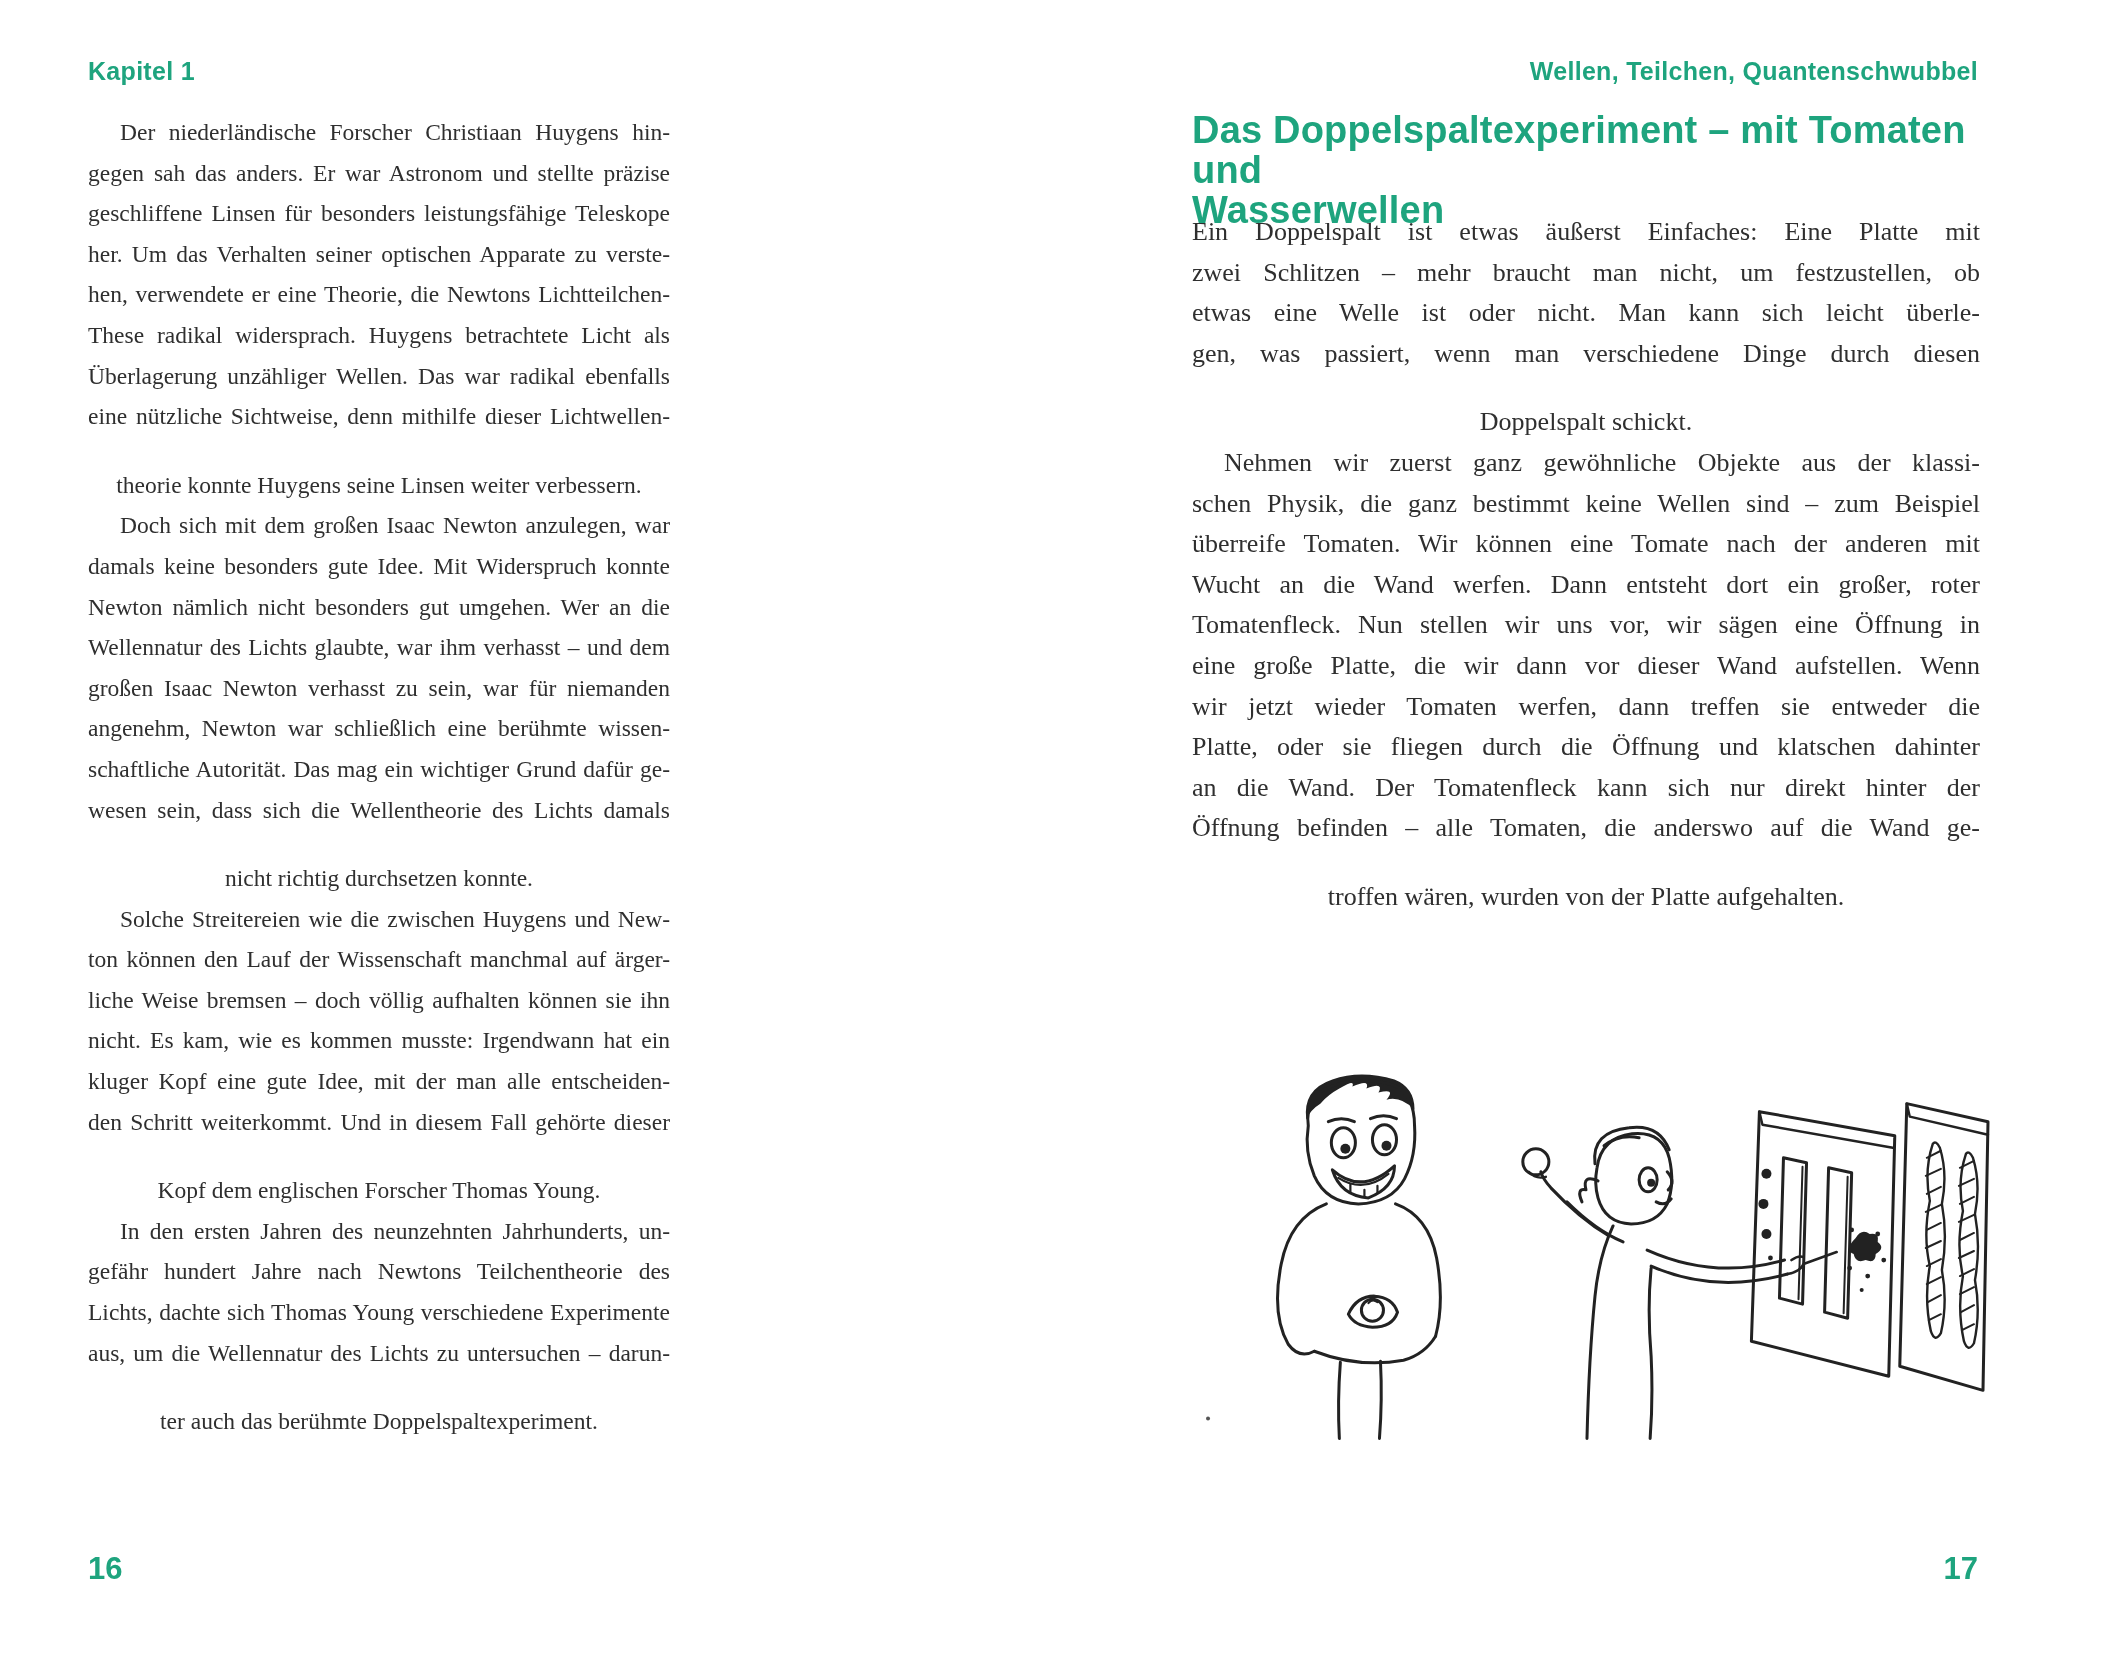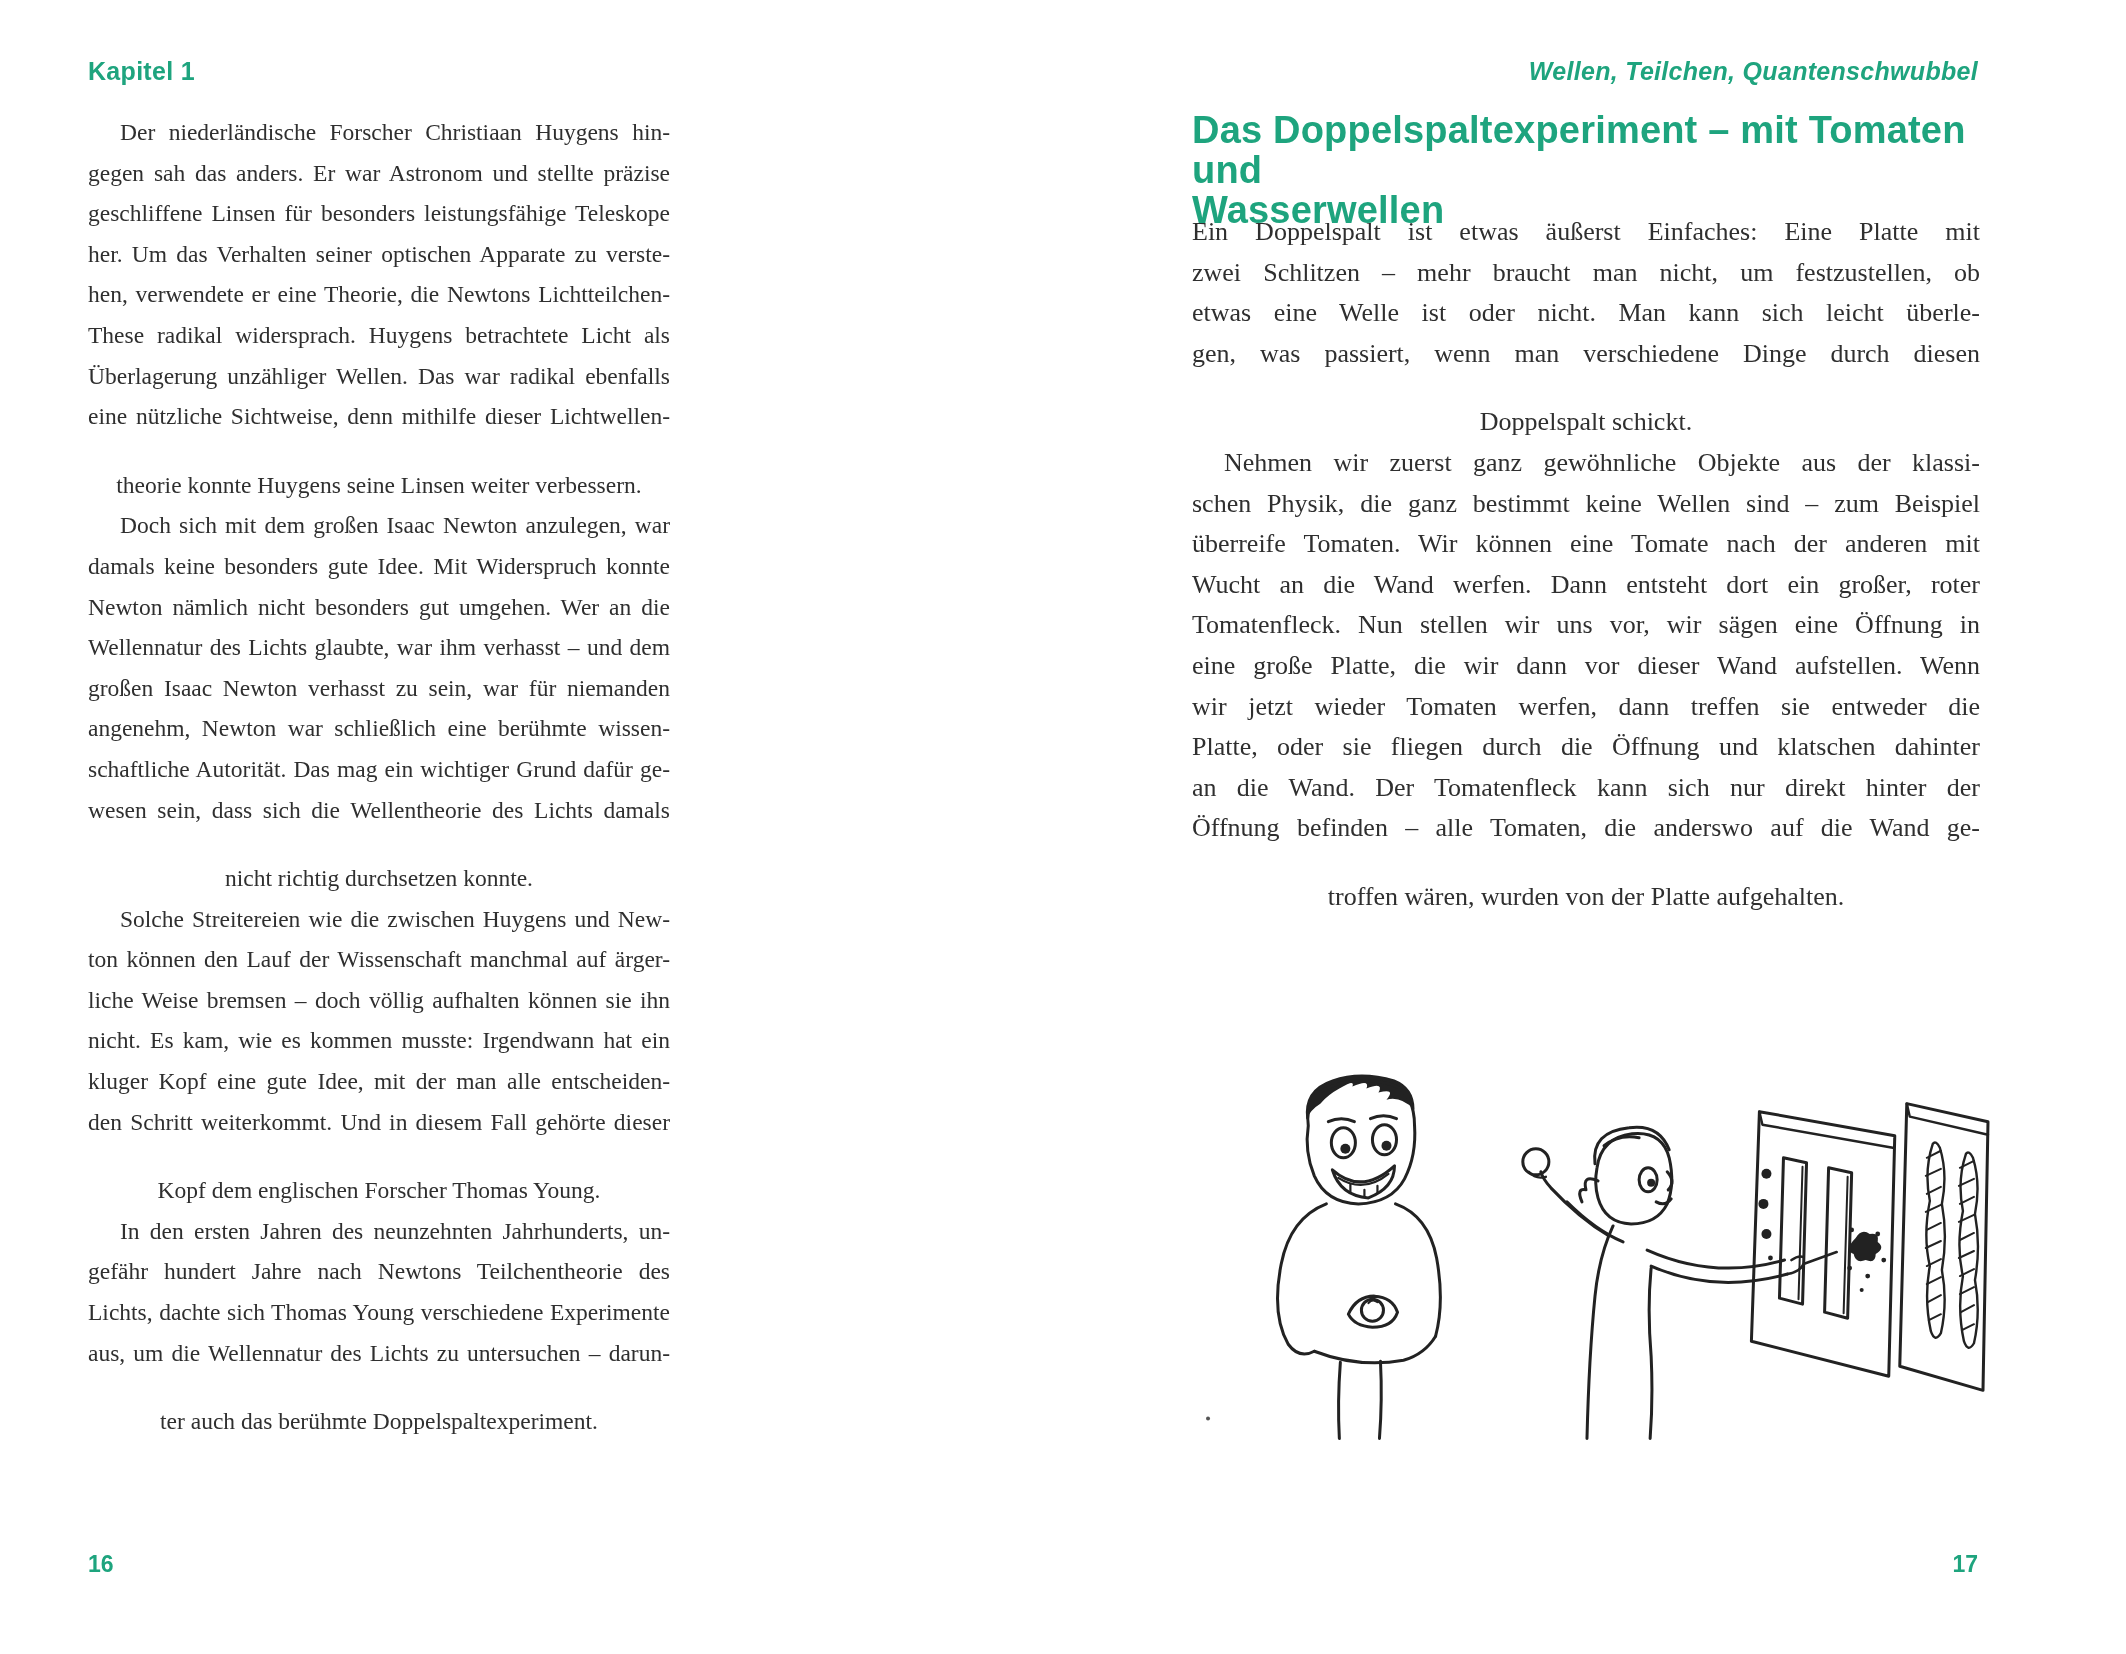--- a/index.html
+++ b/index.html
@@ -6,40 +6,40 @@
   html,body { margin:0; padding:0; background:#e8e8e8; }
   .spread {
     position:relative; width:2126px; height:1654px; background:var(--paper);
     font-family:"Liberation Serif", serif; color:var(--text); overflow:hidden;
   }
   .running-head {
     position:absolute; top:57px; font-family:"Liberation Sans", sans-serif;
     font-weight:700; font-size:25px; letter-spacing:0.3px; color:var(--teal);
   }
   .rh-left  { left:88px; }
-  .rh-right { right:148px;font-style:italic; }
+  .rh-right { right:148px; }
 
   .body-col { position:absolute; line-height:40.6px; }
   .col-left  { left:88px;  top:112px; width:582px; font-size:23.5px; }
   .col-right { left:1192px; top:212px; width:788px; font-size:26px; }
 
   .line { height:40.6px; overflow:hidden; text-align:justify; }
   .line::after { content:""; display:inline-block; width:100%; height:0; }
   .line.last  { text-align:center;margin-top:28px; }
   .line.last::after { content:none; }
   .line.indent { text-indent:32px; }
 
   h1.section-heading {
     position:absolute; left:1192px; top:110px; width:788px; margin:0;
     font-family:"Liberation Sans", sans-serif; font-weight:700;
     font-size:38px; line-height:40px; color:var(--teal); letter-spacing:0.2px;
   }
   .page-number {
     position:absolute; top:1551px; font-family:"Liberation Sans", sans-serif;
-    font-weight:700; font-size:23px; color:var(--teal);
+    font-weight:700; font-size:31px; color:var(--teal);
   }
   .pn-left  { left:88px; }
   .pn-right { right:148px; }
 
   figure.illustration {
     position:absolute; left:1198px; top:1044px; width:792px; height:404px;
     margin:0; color:var(--ink);
   }
   figure.illustration svg { width:100%; height:100%; }
 </style>

